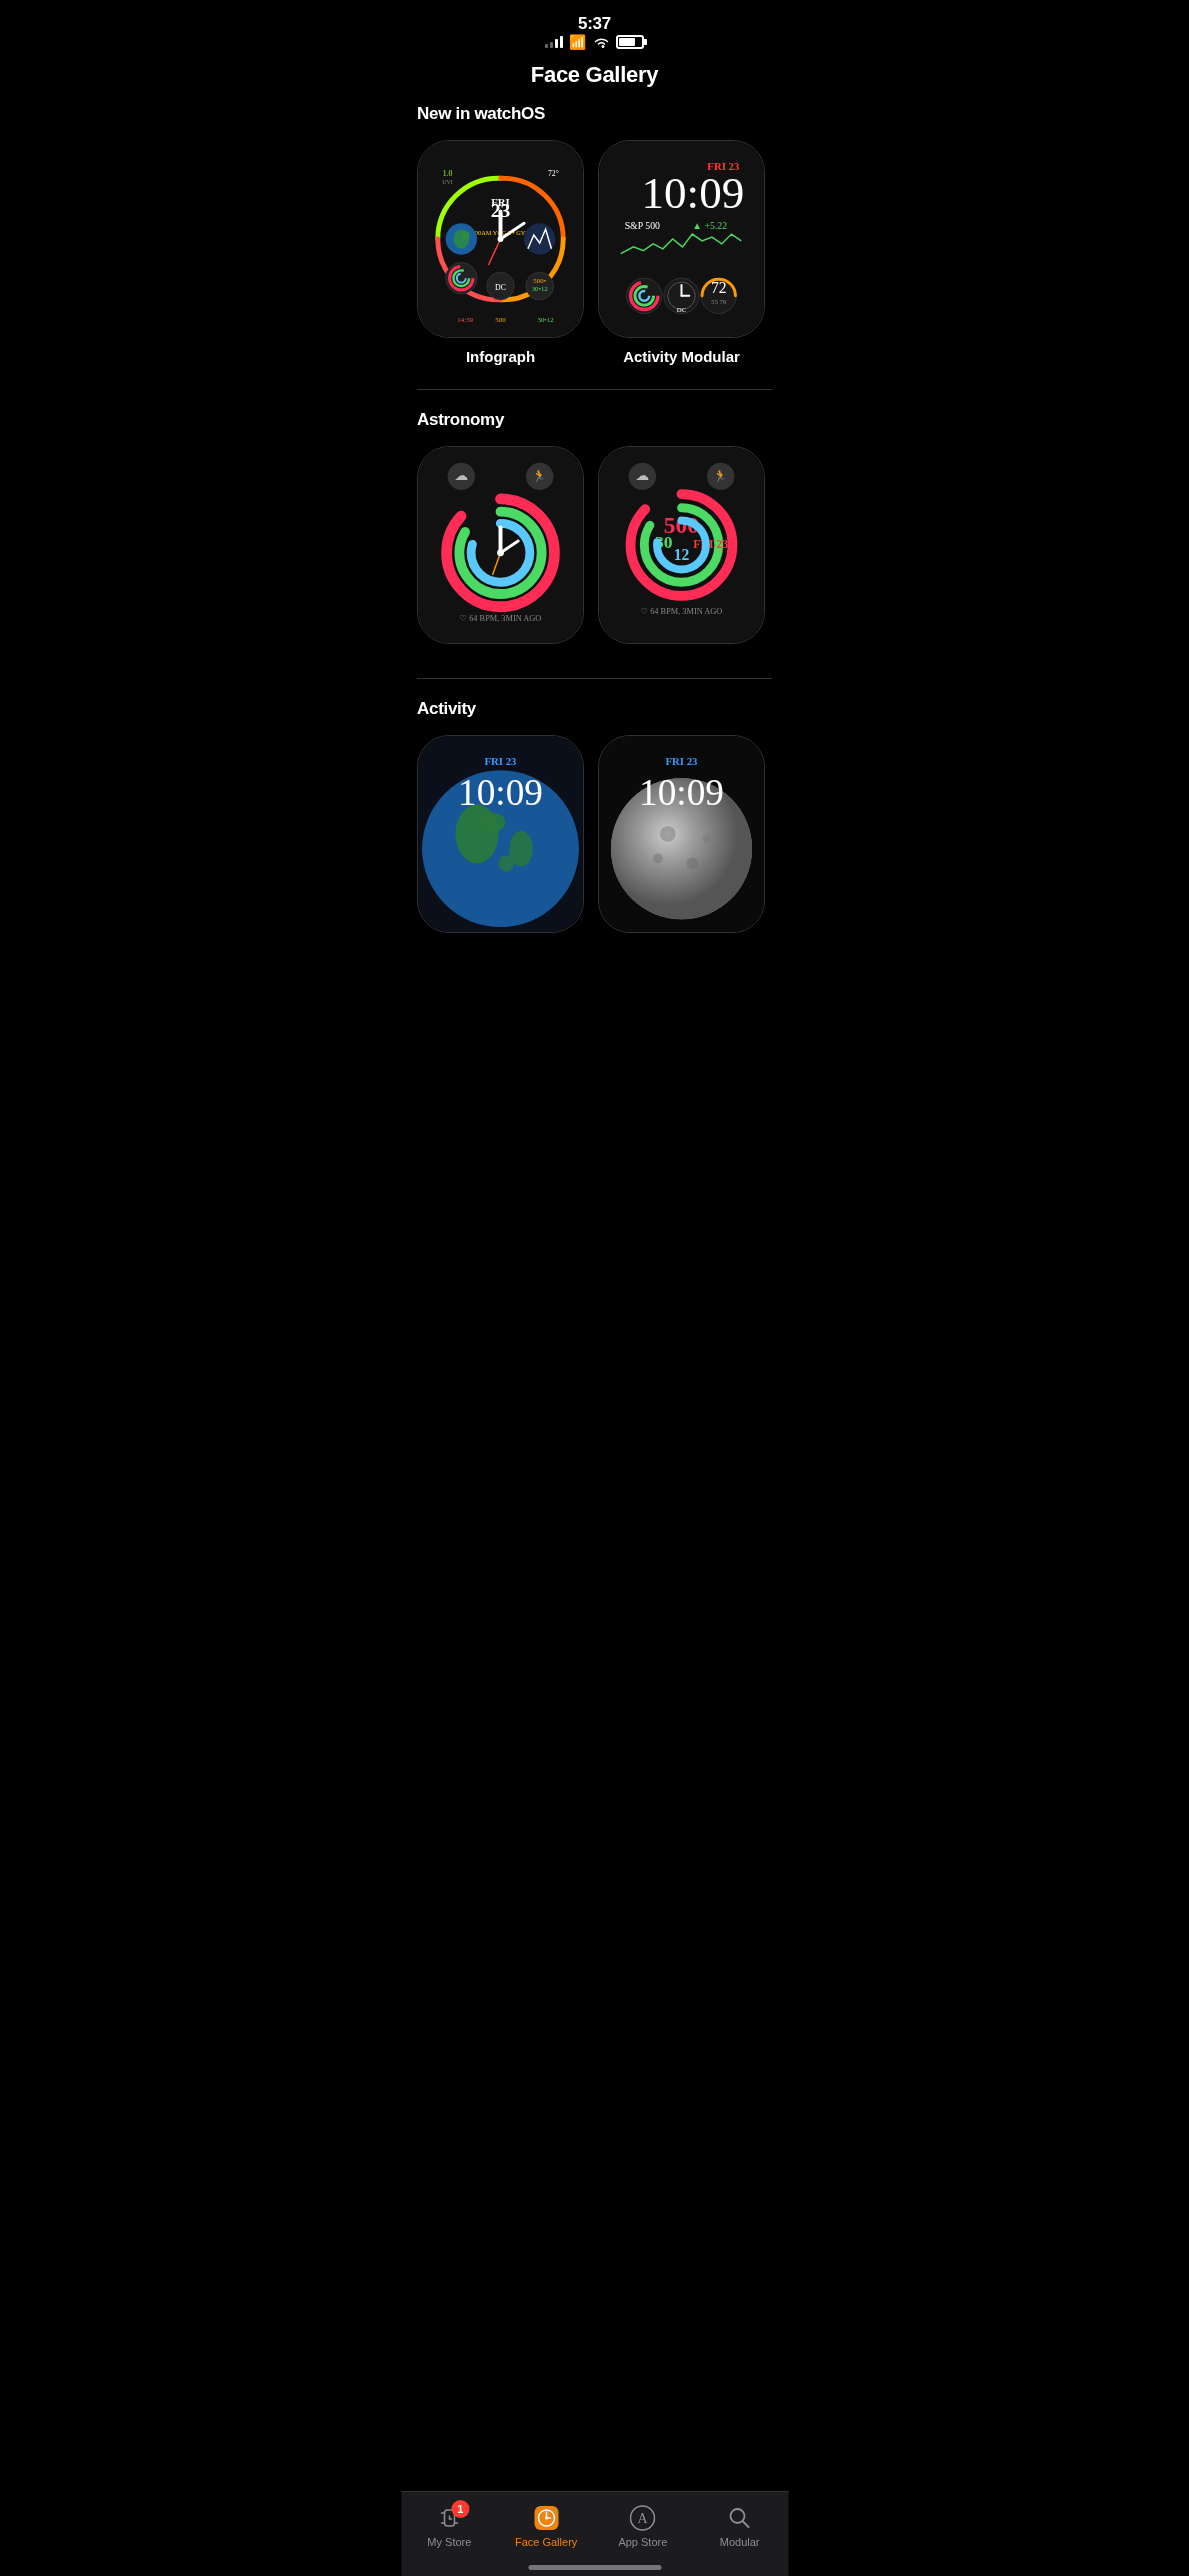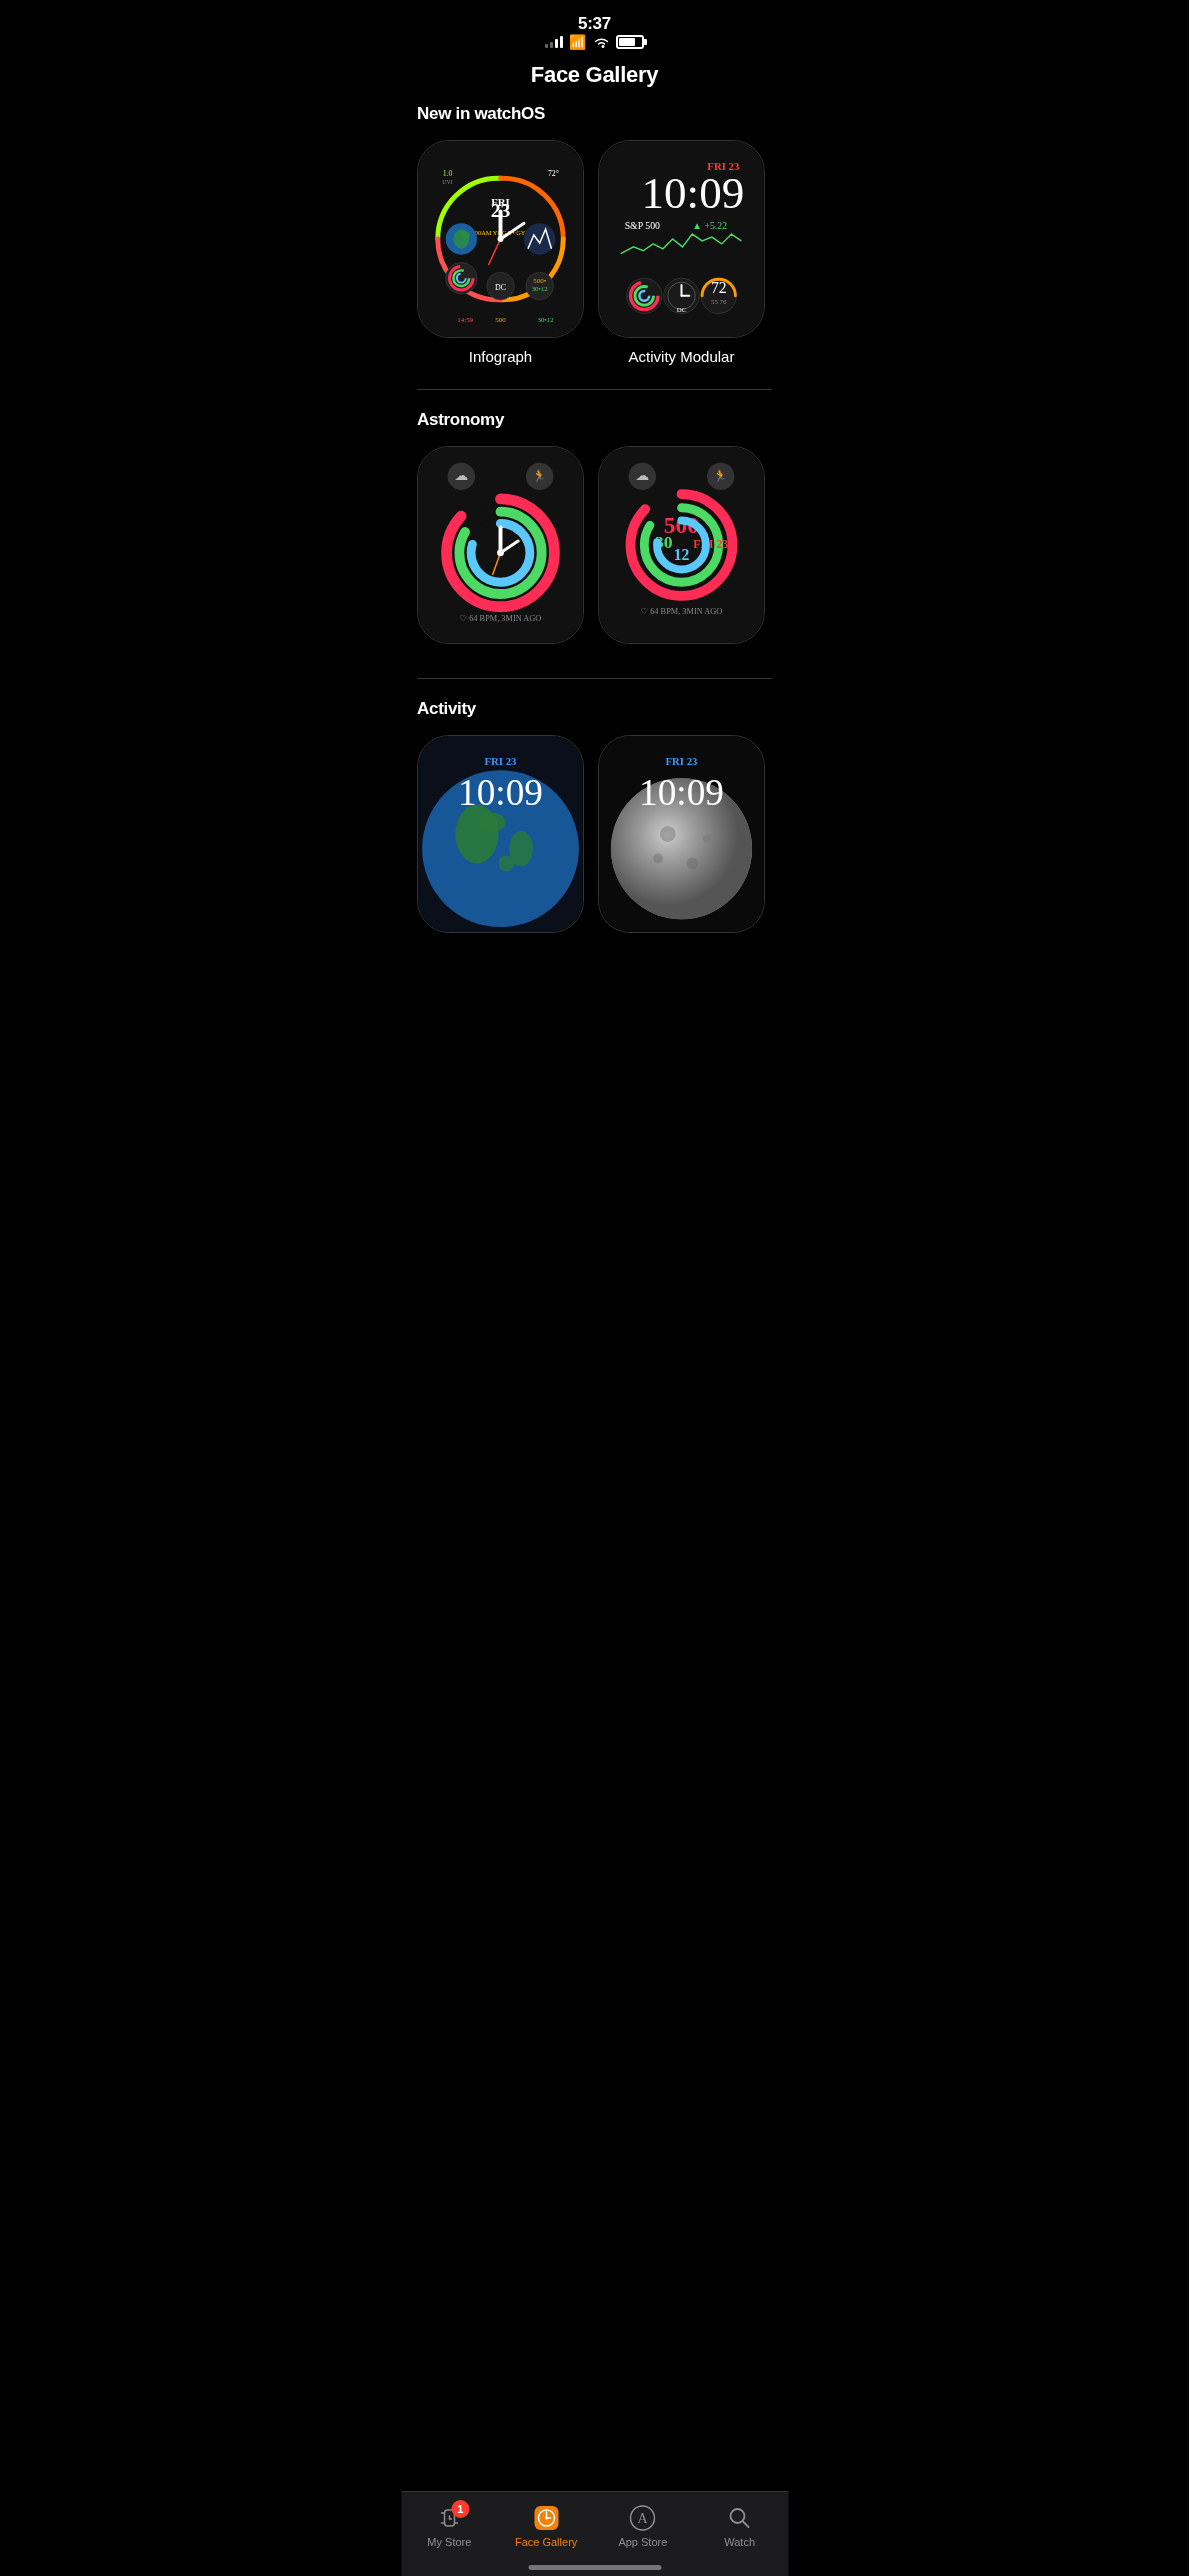--- a/index.html
+++ b/index.html
@@ -123,21 +123,21 @@
       height: 198px;
       border-radius: 32px;
       overflow: hidden;
       position: relative;
       border: 1px solid #333;
     }
 
     .watch-card-label {
       font-size: 15px;
       color: #fff;
-      font-weight: 400;
+      font-weight: 700;
     }
 
     
     .face-svg {
       width: 100%;
       height: 100%;
     }
 
     
     .tab-bar {
@@ -499,19 +499,19 @@
     <span class="tab-label">App Store</span>
   </div>
 
   <div class="tab-item">
     <div class="tab-icon-wrap">
       <svg width="24" height="24" viewBox="0 0 24 24">
         <circle cx="10" cy="10" r="7" stroke="#8e8e93" stroke-width="1.8" fill="none"></circle>
         <line x1="15.5" y1="15.5" x2="21" y2="21" stroke="#8e8e93" stroke-width="1.8" stroke-linecap="round"></line>
       </svg>
     </div>
-    <span class="tab-label">Watch</span>
+    <span class="tab-label">Modular</span>
   </div>
 
 </div>
 
 <div class="home-indicator"></div>
 
 
 </body></html>

